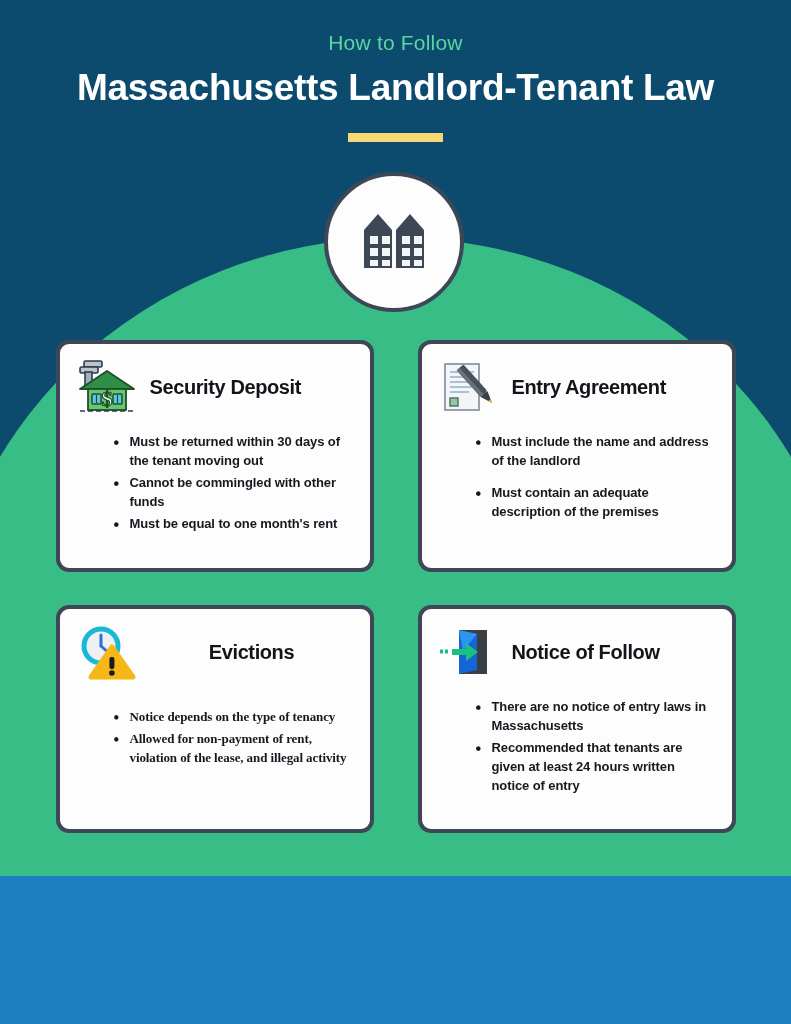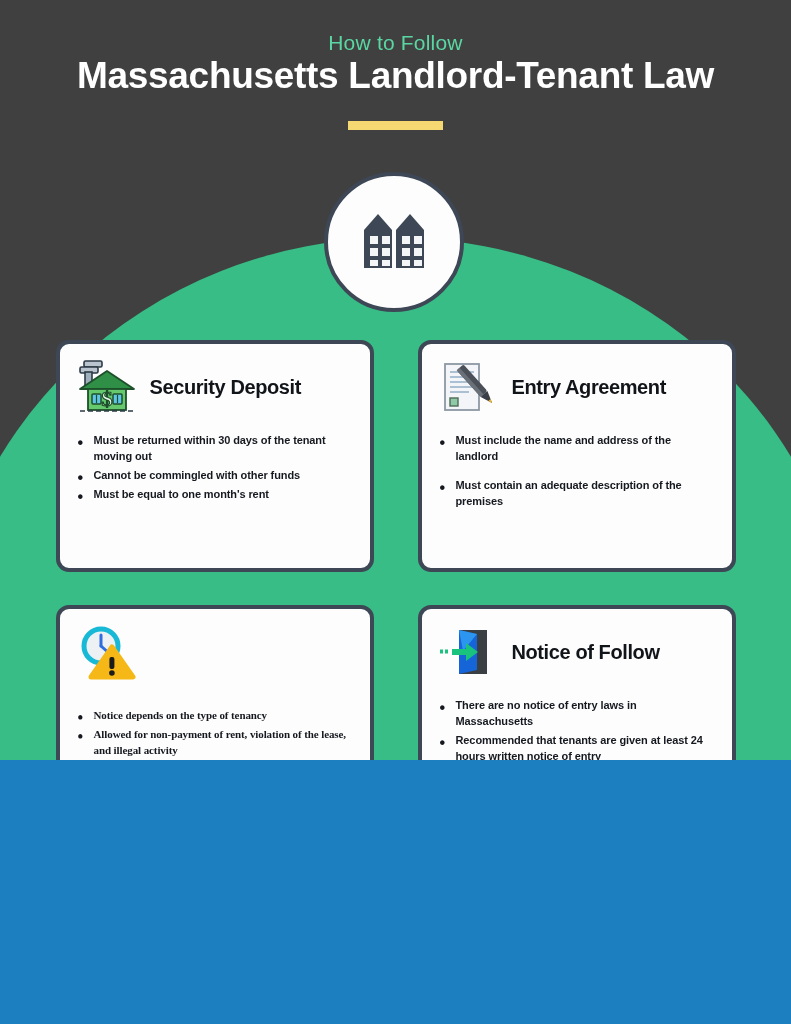--- a/index.html
+++ b/index.html
@@ -4,22 +4,22 @@
 <style>
   * { margin:0; padding:0; box-sizing:border-box; }
   html, body {
     width:791px; height:1024px;
     font-family:"Liberation Sans", sans-serif;
     background:#1b7fc0;
     overflow:hidden;
   }
   #poster {
     position:relative;
-    width:791px; height:760px;
-    background:#404040;
+    width:791px; height:876px;
+    background:#0c4a6e;
     overflow:hidden;
   }
 
   
   .green-ellipse {
     position:absolute;
     left:-60px;
     top:238px;
     width:911px;
     height:700px;
@@ -41,20 +41,21 @@
     z-index:5;
   }
   .kicker {
     margin-top:31px;
     font-size:21px;
     font-weight:400;
     color:#59d6a2;
     letter-spacing:0.2px;
   }
   .main-title {
+    margin-top:12px;
     font-size:37px;
     font-weight:bold;
     color:#ffffff;
     letter-spacing:-0.3px;
     white-space:nowrap;
   }
   .divider-top {
     margin:24px auto 0 auto;
     width:95px; height:9px;
     background:#f5d871;
@@ -118,26 +119,27 @@
   }
   .card-title.centered { text-align:center; flex:1; }
 
   .bullets {
     margin-top:12px;
     padding-left:20px;
     list-style:none;
   }
   .bullets li {
     position:relative;
-    font-size:11px;
+    font-size:13px;
     font-weight:bold;
     color:#15191f;
     line-height:1.47;
     margin-bottom:3px;
     letter-spacing:-0.1px;
+    margin-left:36px;
   }
   .bullets li::before {
     content:"\2022";
     position:absolute;
     left:-16px;
     top:-1px;
     font-size:16px;
     color:#15191f;
   }
   .bullets.spaced li { margin-bottom:13px; }
@@ -272,20 +274,21 @@
           <span class="card-icon">
             <svg width="62" height="58" viewBox="0 0 62 58">
               <circle cx="25" cy="22" r="17" fill="#eef1f4" stroke="#18b9d6" stroke-width="5"></circle>
               <line x1="25" y1="22" x2="25" y2="11" stroke="#2f6ede" stroke-width="3" stroke-linecap="round"></line>
               <line x1="25" y1="22" x2="34" y2="30" stroke="#2f6ede" stroke-width="3" stroke-linecap="round"></line>
               <path d="M36 23 L57 53 L15 53 Z" fill="#f5b816" stroke="#f5b816" stroke-width="5" stroke-linejoin="round"></path>
               <rect x="33.4" y="33" width="5" height="12" rx="2" fill="#1b1b1b"></rect>
               <circle cx="35.9" cy="49" r="2.8" fill="#1b1b1b"></circle>
             </svg>
           </span>
+          <div class="card-title centered">Evictions</div>
         </div>
         <ul class="bullets" style="margin-top:22px;font-family:Liberation Serif, serif;">
           <li>Notice depends on the type of tenancy</li>
           <li>Allowed for non-payment of rent, violation of the lease, and illegal activity</li>
         </ul>
       </div>
 
       <div class="card short">
         <div class="card-head">
           <span class="card-icon">

